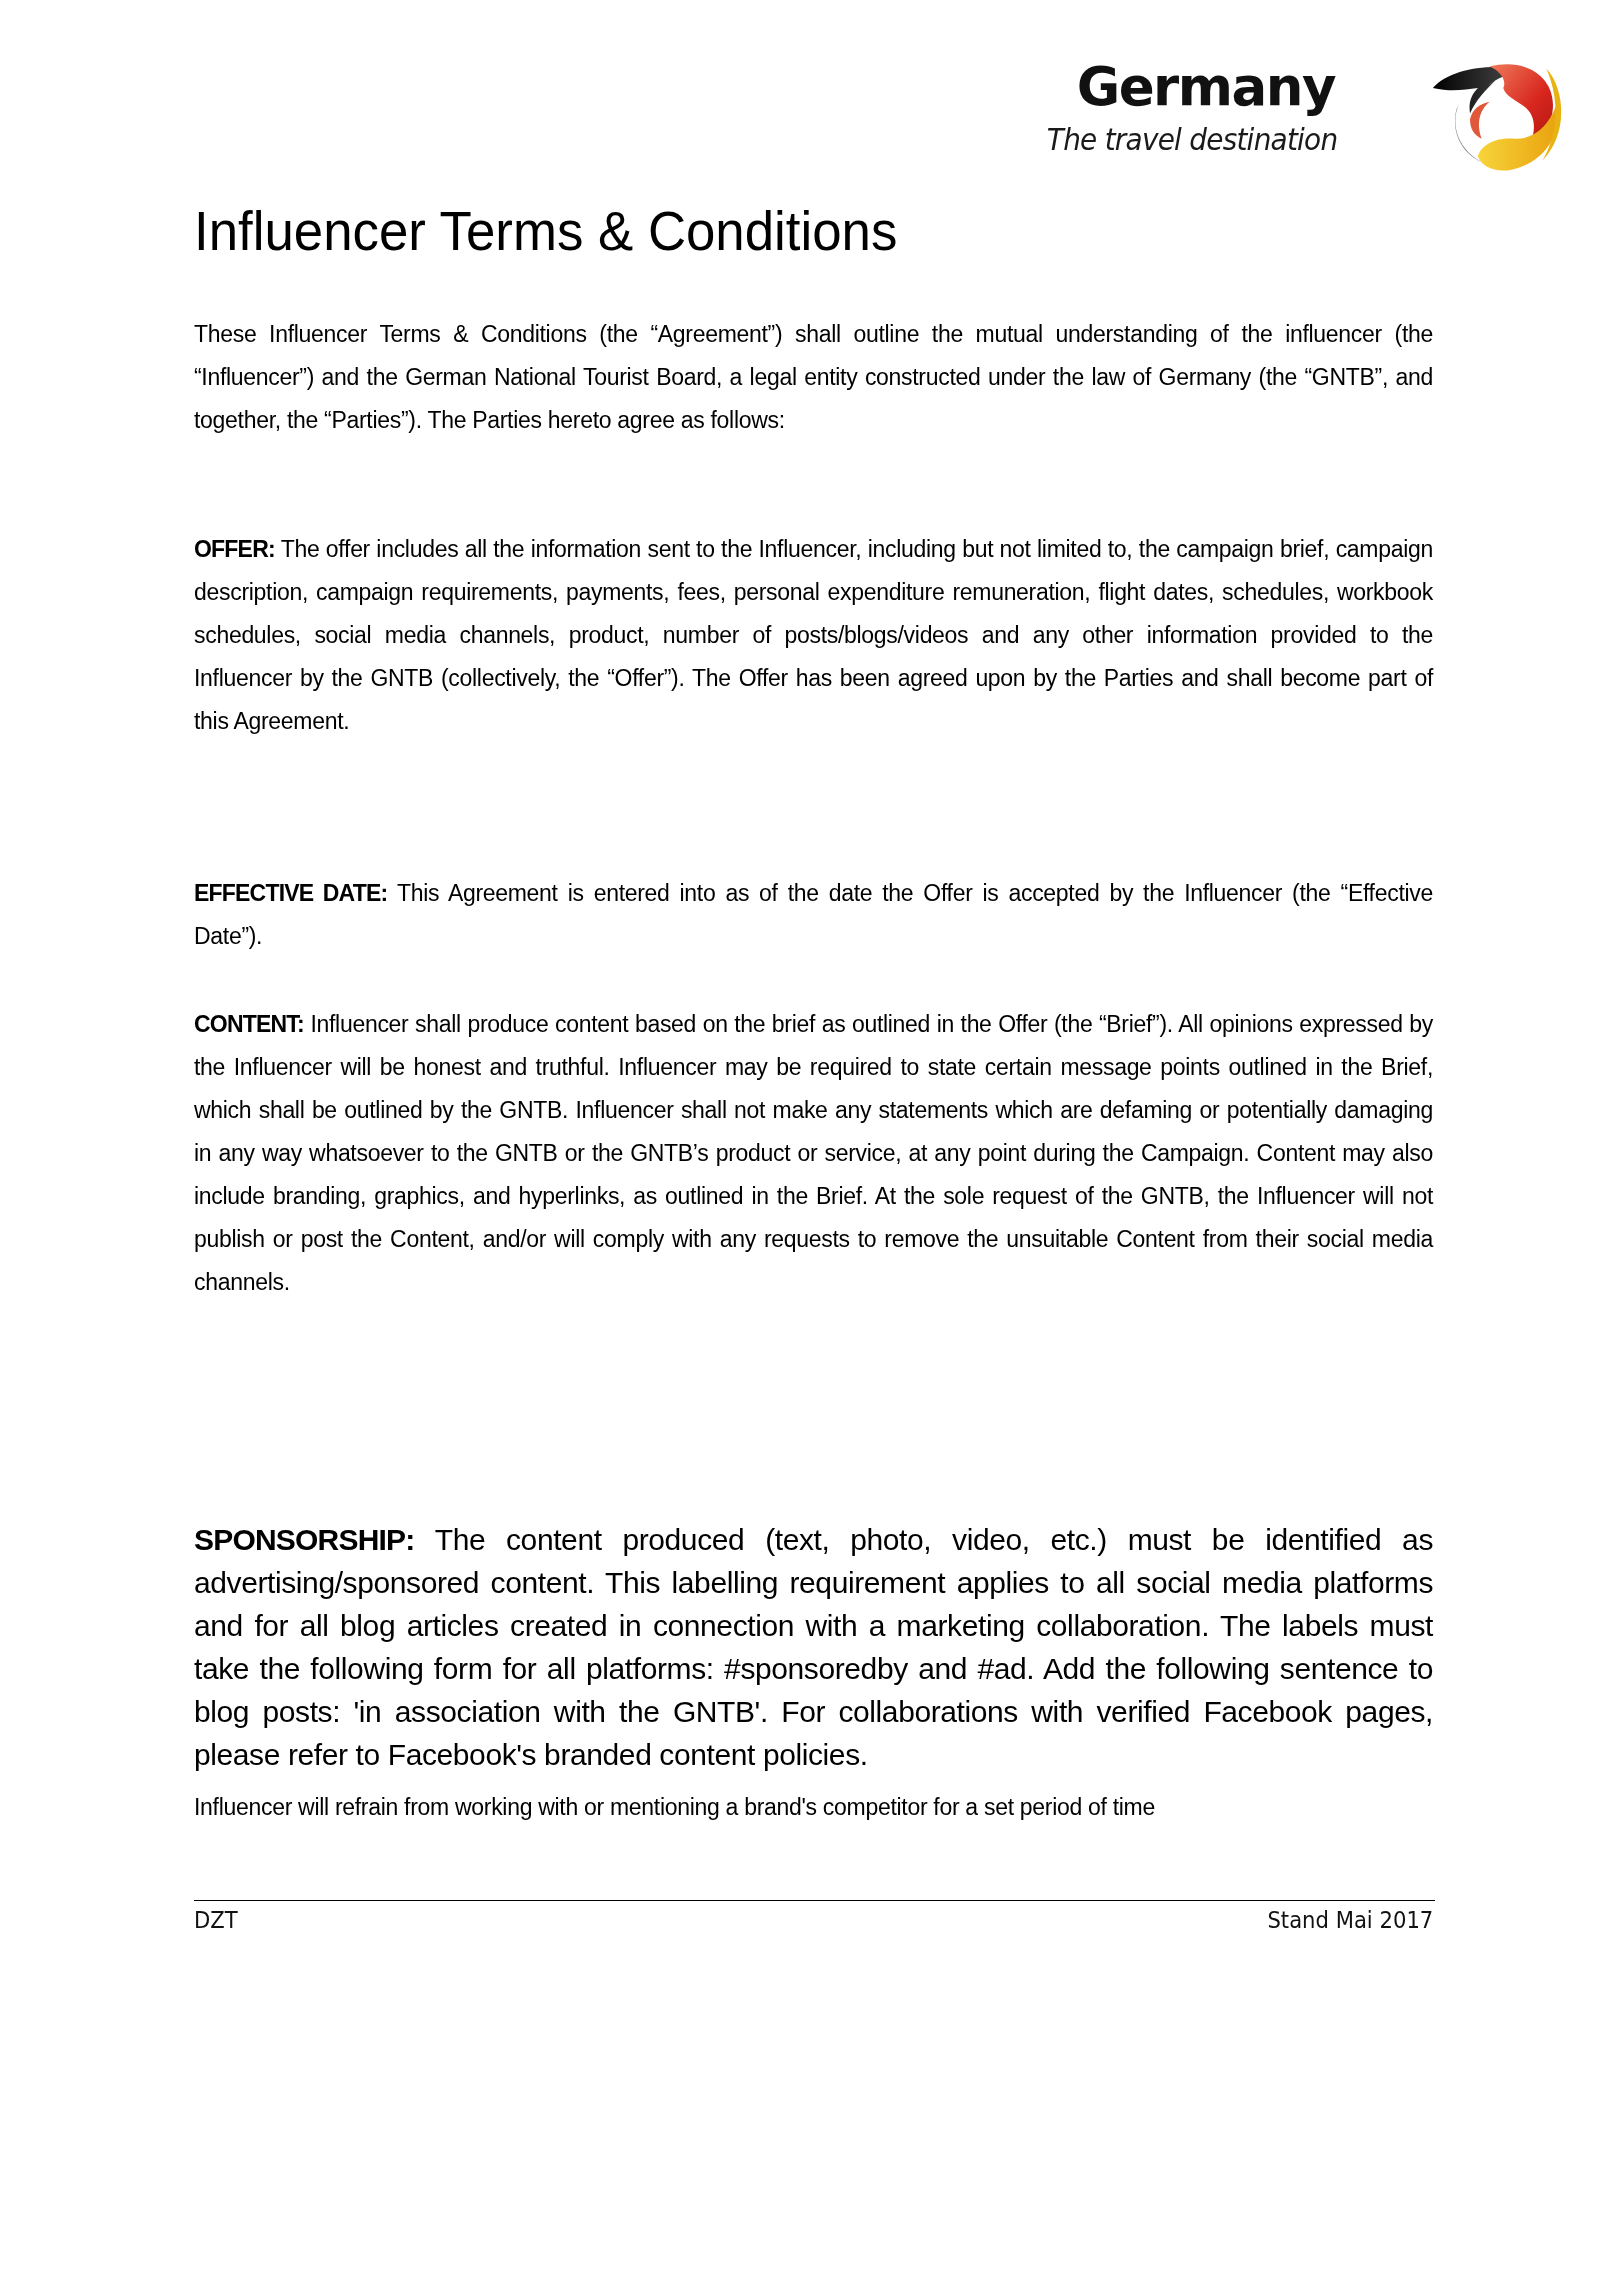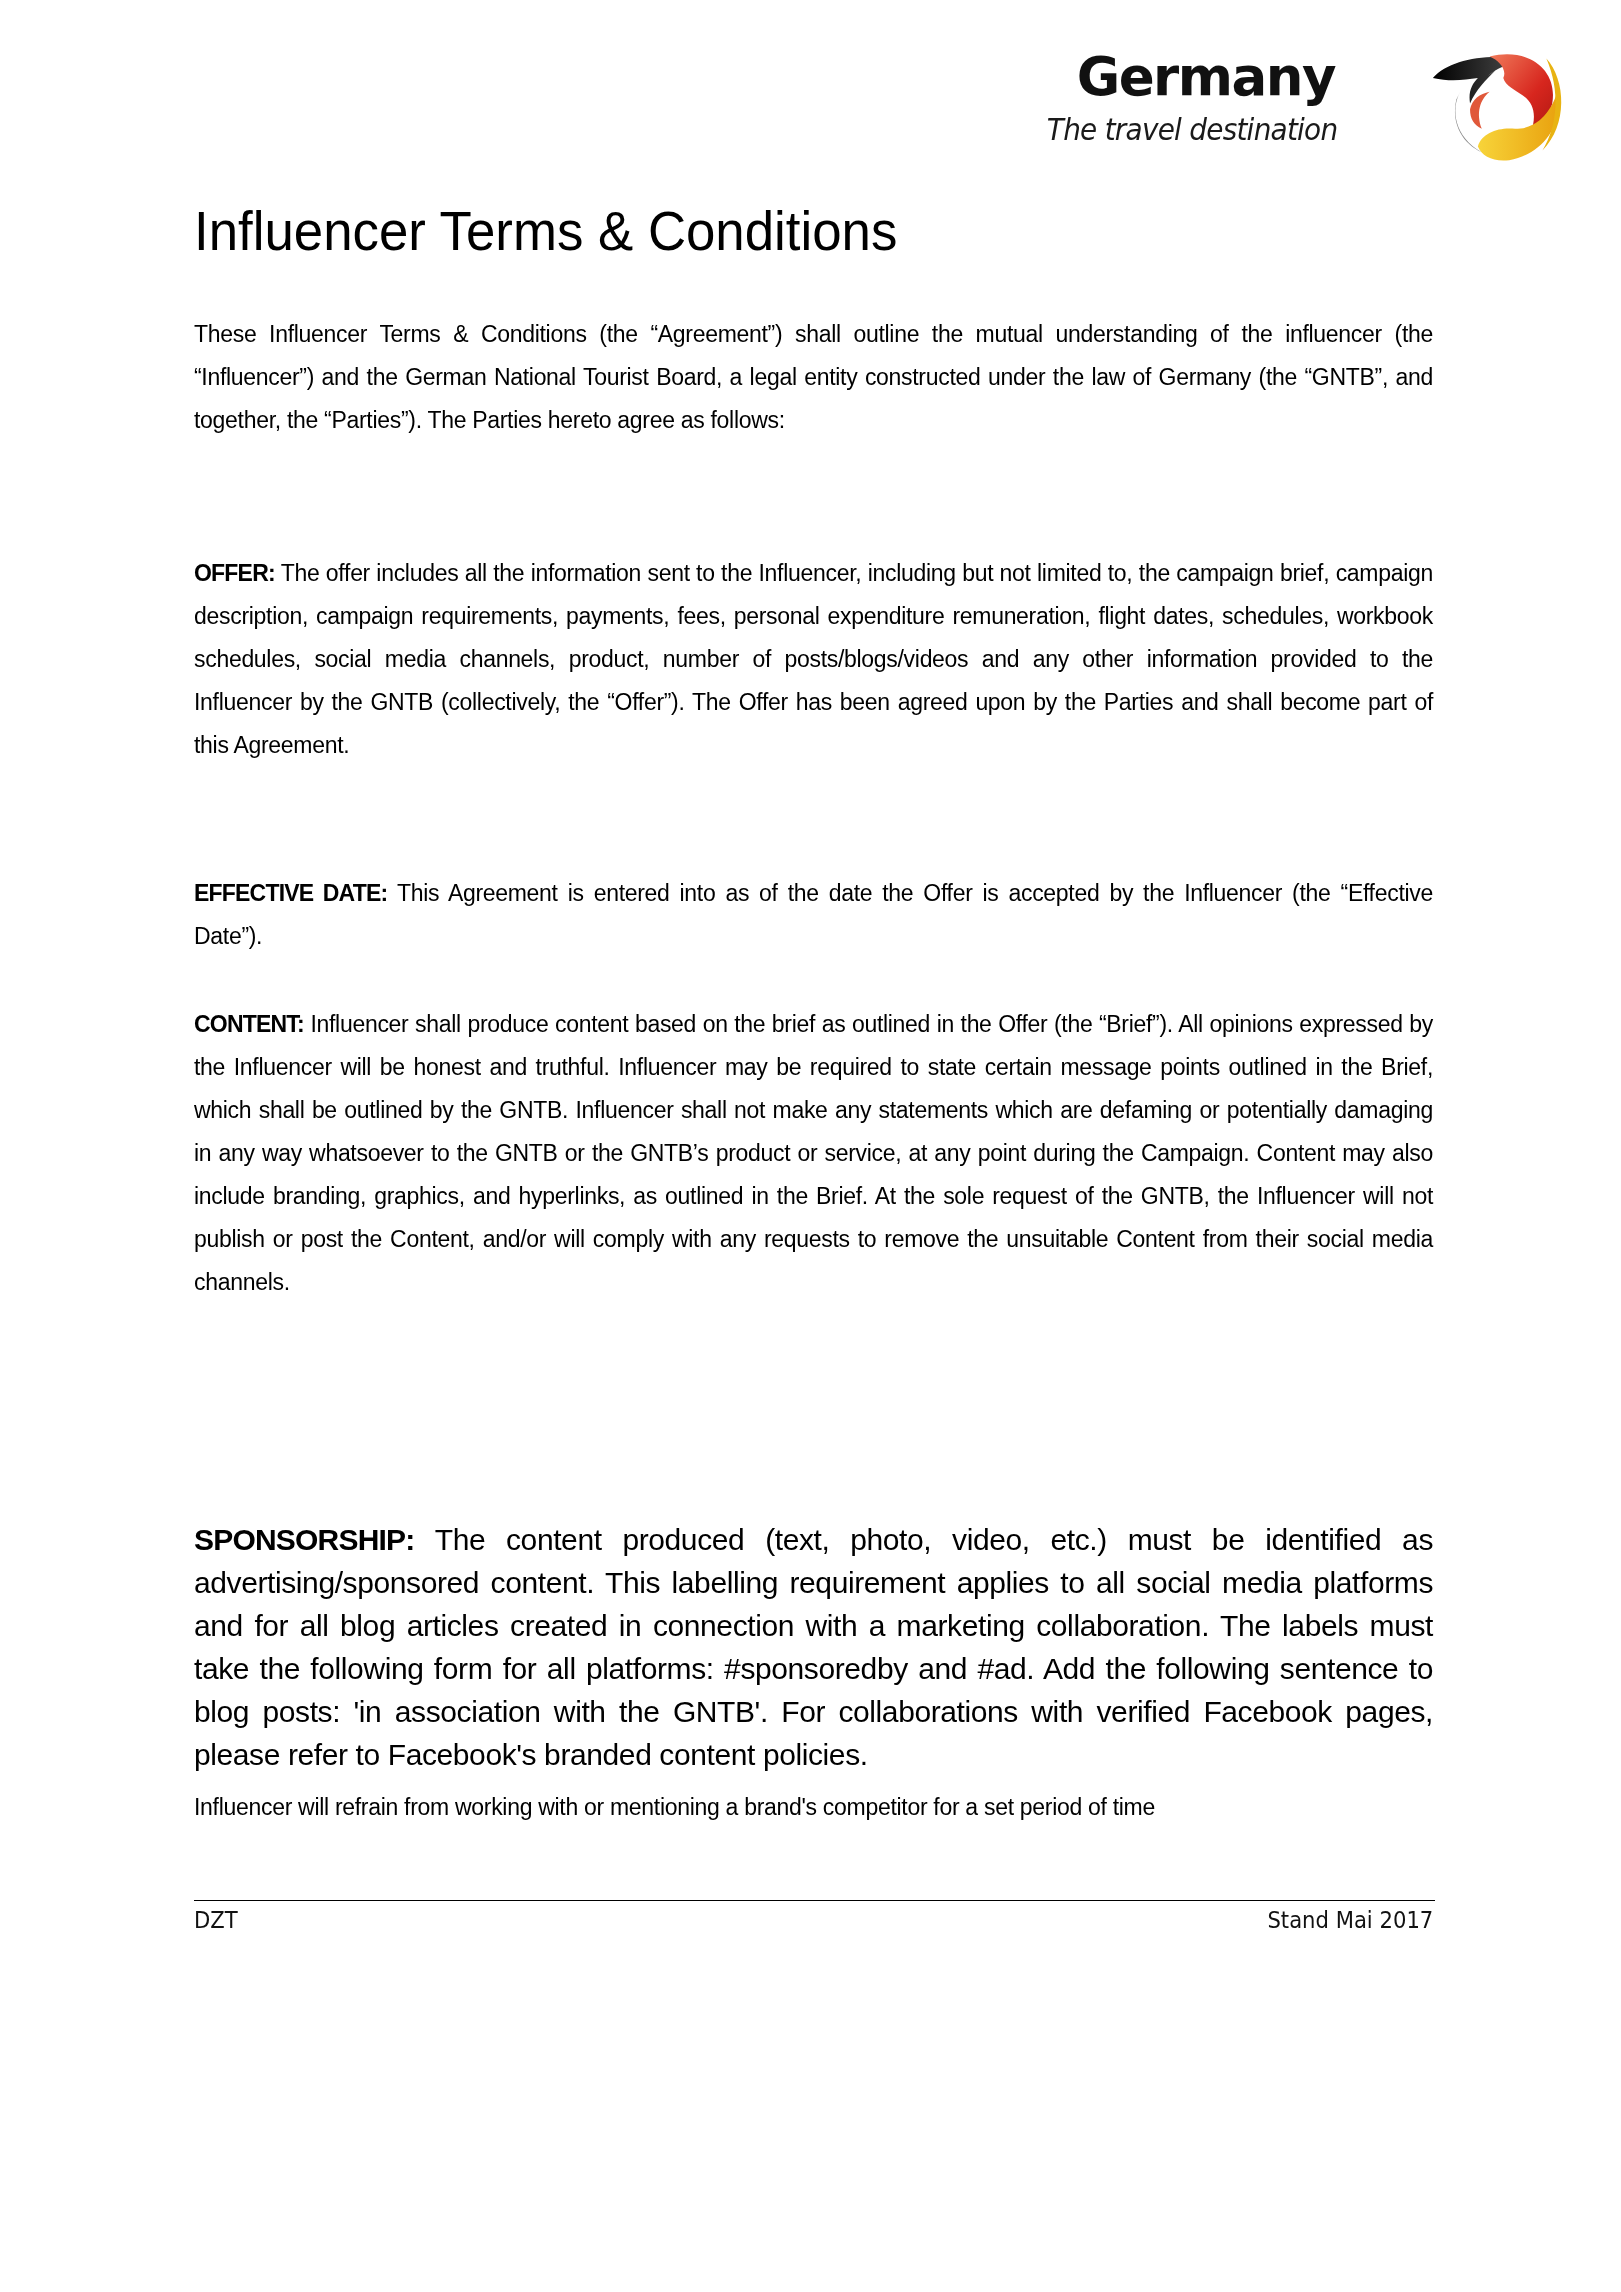--- a/index.html
+++ b/index.html
@@ -11,21 +11,21 @@
       width: 1621px;
       height: 2293px;
       position: relative;
       overflow: hidden;
       font-family: "Liberation Sans", sans-serif;
       color: #000000;
     }
     .logo {
       position: absolute;
       left: 1068px;
-      top: 39px;
+      top: 49px;
       width: 500px;
       height: 137px;
     }
     .logo-word {
       position: absolute;
       right: 233px;
       top: 7.8px;
       font-family: "DejaVu Sans", sans-serif;
       font-weight: bold;
       font-size: 53px;
@@ -81,21 +81,21 @@
       font-size: 23px;
       line-height: 43px;
       text-align: justify;
       letter-spacing: -0.3px;
     }
     .para .label {
       font-weight: bold;
       letter-spacing: -0.8px;
     }
     .p-intro { top: 313px; }
-    .p-offer { top: 528px; margin-top: 24px; }
+    .p-offer { top: 528px; }
     .p-eff { top: 872px; }
     .p-content { top: 1003px; }
     .p-spons { top: 1518px; font-size: 30px; letter-spacing: -0.4px; }
     .p-refrain { top: 1786px; }
     .footer-rule {
       position: absolute;
       left: 0;
       top: 1900px;
       width: 1241px;
       height: 0;

